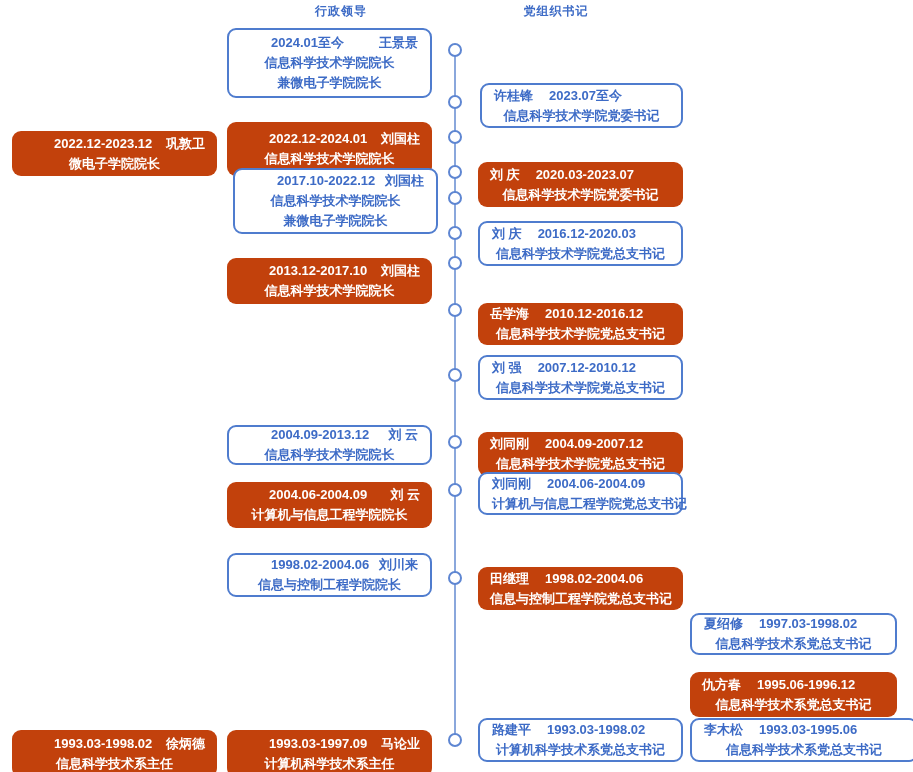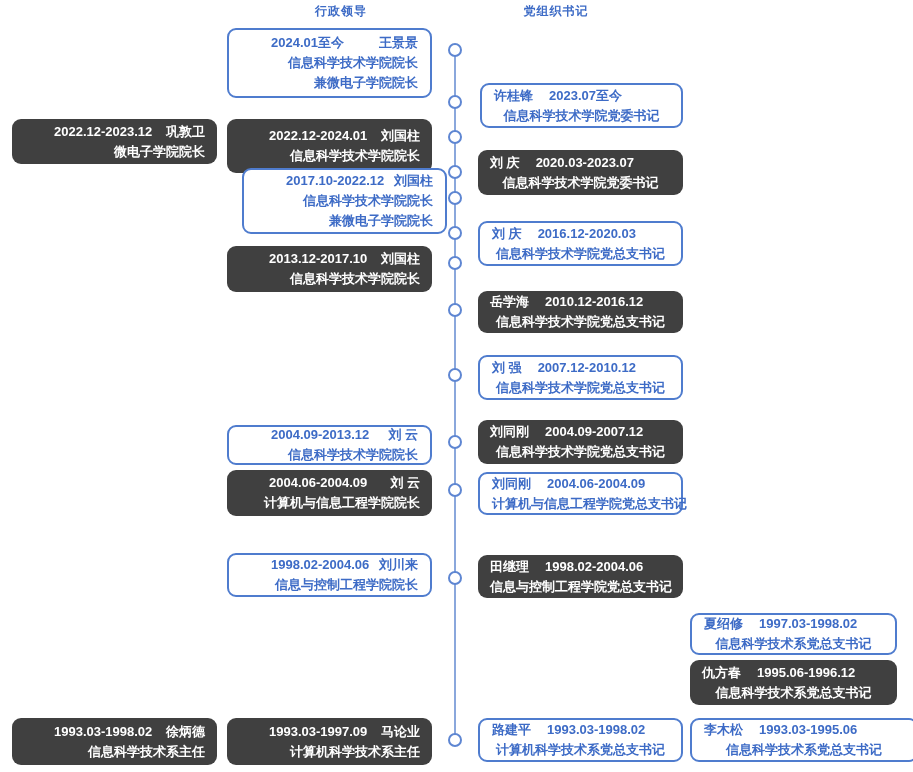--- a/index.html
+++ b/index.html
@@ -20,24 +20,24 @@
     background:#ffffff; border:2px solid #5e86d2; box-sizing:content-box;
   }
 
   .card {
     position:absolute; box-sizing:border-box; border-radius:9px;
     display:flex; flex-direction:column; justify-content:center;
     font-size:13px; font-weight:bold; line-height:20px;
     padding:18px 12px; white-space:nowrap;
   }
   .card.outlined { background:#ffffff; border:2px solid #4f7cce; color:#3d6bc6; }
-  .card.filled   { background:#404040; color:#ffffff; }
+  .card.filled   { background:#c2410c; color:#ffffff;margin-top:12px; }
 
   .card.admin .l1 { display:flex; justify-content:space-between; padding-left:30px; }
-  .card.admin .l2, .card.admin .l3 { text-align:right; }
+  .card.admin .l2, .card.admin .l3 { text-align:center; }
 
   .card.party .l1 { display:flex; gap:16px; }
   .card.party .l2 { text-align:center; }
 </style>
 </head>
 <body>
 
 <div class="canvas">
 
   <div class="col-header" style="left:341px">行政领导</div>
@@ -68,29 +68,29 @@
   </div>
 
   <div class="card admin filled" style="left:12px;top:119px;width:205px;height:45px">
     <div class="l1">
         <span>2022.12-2023.12</span>
         <span>巩敦卫</span>
       </div>
     <div class="l2">微电子学院院长</div>
   </div>
 
-  <div class="card admin filled" style="left:227px;top:119px;width:205px;height:54px">
+  <div class="card admin filled" style="left:227px;top:110px;width:205px;height:54px">
     <div class="l1">
         <span>2022.12-2024.01</span>
         <span>刘国柱</span>
       </div>
     <div class="l2">信息科学技术学院院长</div>
   </div>
 
-  <div class="card admin outlined" style="left:242px;top:168px;width:205px;height:66px">
+  <div class="card admin outlined" style="left:233px;top:168px;width:205px;height:66px">
     <div class="l1">
         <span>2017.10-2022.12</span>
         <span>刘国柱</span>
       </div>
     <div class="l2">信息科学技术学院院长</div>
     <div class="l3">兼微电子学院院长</div>
   </div>
 
   <div class="card admin filled" style="left:227px;top:246px;width:205px;height:46px">
     <div class="l1">

